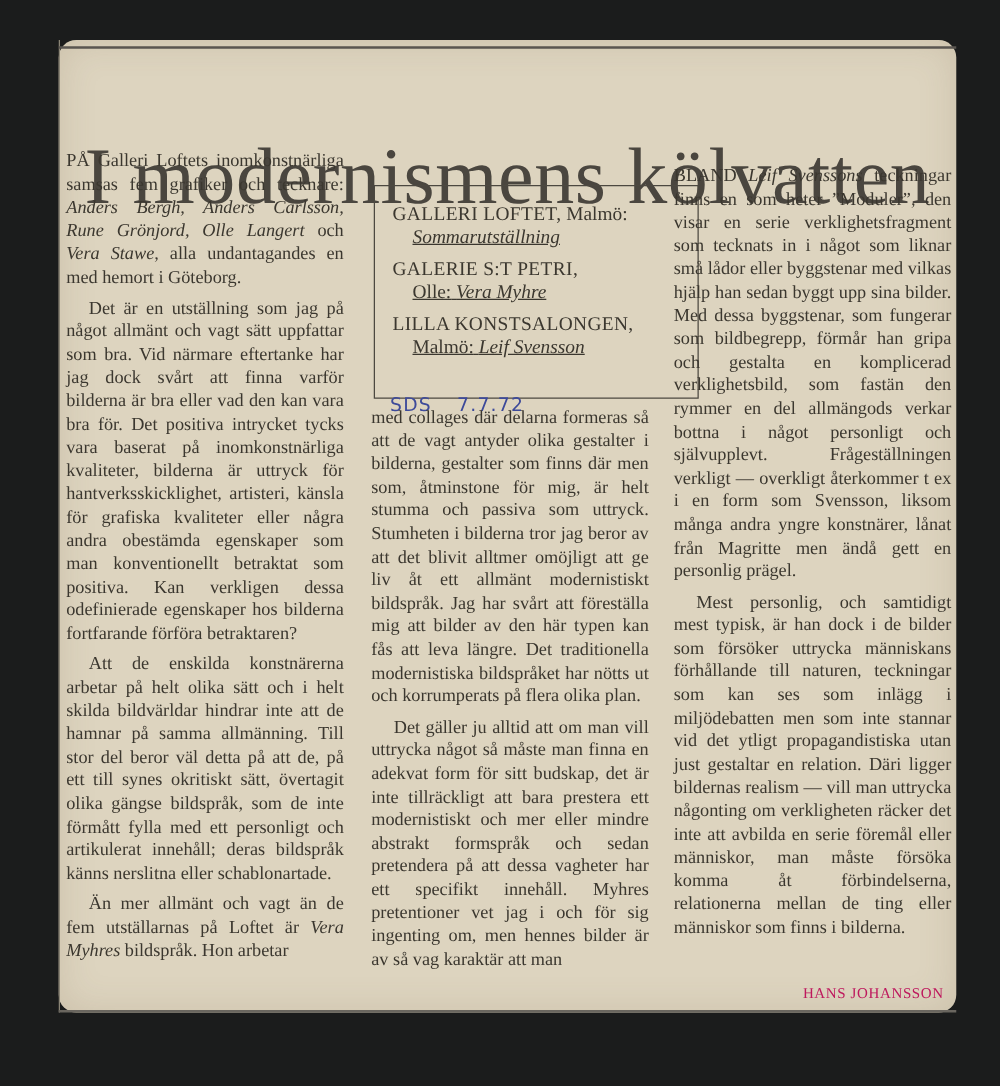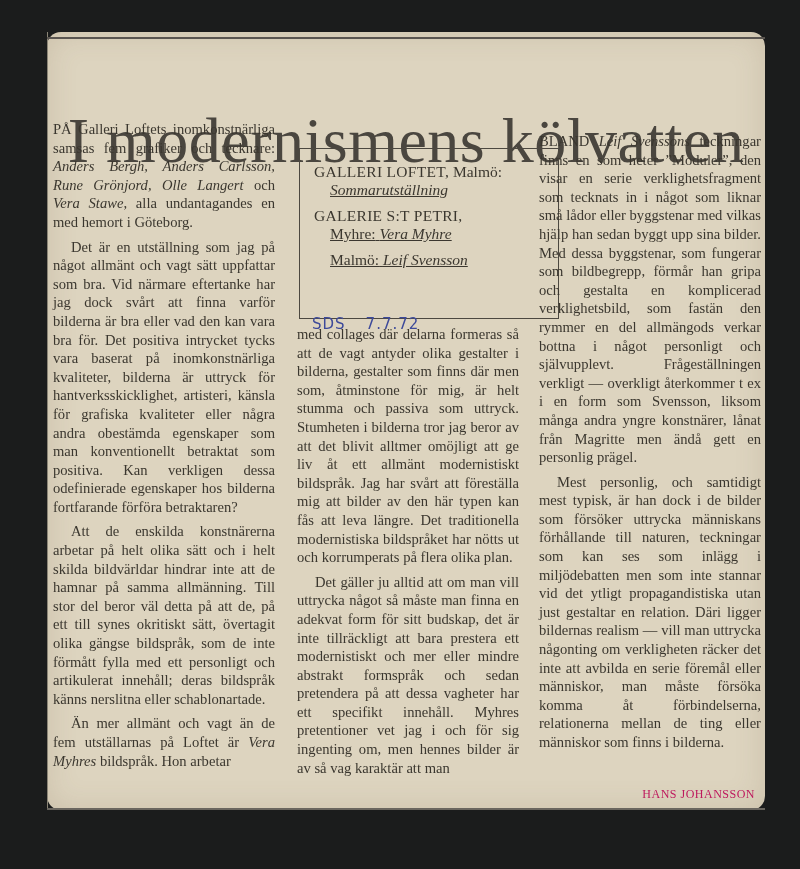--- a/index.html
+++ b/index.html
@@ -69,23 +69,24 @@
     <p><span>Än mer allmänt och vagt än de fem utställarnas på Loftet är </span><em>Vera Myhres</em><span> bildspråk. Hon arbetar</span></p>
   </div>
 
   <div class="infobox">
     <div class="venue">
       <span class="name">GALLERI LOFTET,</span> <span>Malmö:</span>
       <em class="sub">Sommarutställning</em>
     </div>
     <div class="venue">
       <span class="name">GALERIE S:T PETRI,</span>
-      <span class="sub"><span>Myhre:</span> <em>Vera Myhre</em></span>
+      <span class="sub"><span>Olle:</span> <em>Vera Myhre</em></span>
     </div>
     <div class="venue">
+      <span class="name">LILLA KONSTSALONGEN,</span>
       <span class="sub"><span>Malmö:</span> <em>Leif Svensson</em></span>
     </div>
     <div class="stamp">
       <span>SDS</span><span class="date">7.7.72</span>
     </div>
   </div>
 
   <div class="col col2">
     <p class="noindent">med collages där delarna formeras så att de vagt antyder olika gestalter i bilderna, gestalter som finns där men som, åtminstone för mig, är helt stumma och passiva som uttryck. Stumheten i bilderna tror jag beror av att det blivit alltmer omöjligt att ge liv åt ett allmänt modernistiskt bildspråk. Jag har svårt att föreställa mig att bilder av den här typen kan fås att leva längre. Det traditionella modernistiska bildspråket har nötts ut och korrumperats på flera olika plan.</p>
     <p>Det gäller ju alltid att om man vill uttrycka något så måste man finna en adekvat form för sitt budskap, det är inte tillräckligt att bara prestera ett modernistiskt och mer eller mindre abstrakt formspråk och sedan pretendera på att dessa vagheter har ett specifikt innehåll. Myhres pretentioner vet jag i och för sig ingenting om, men hennes bilder är av så vag karaktär att man</p>

